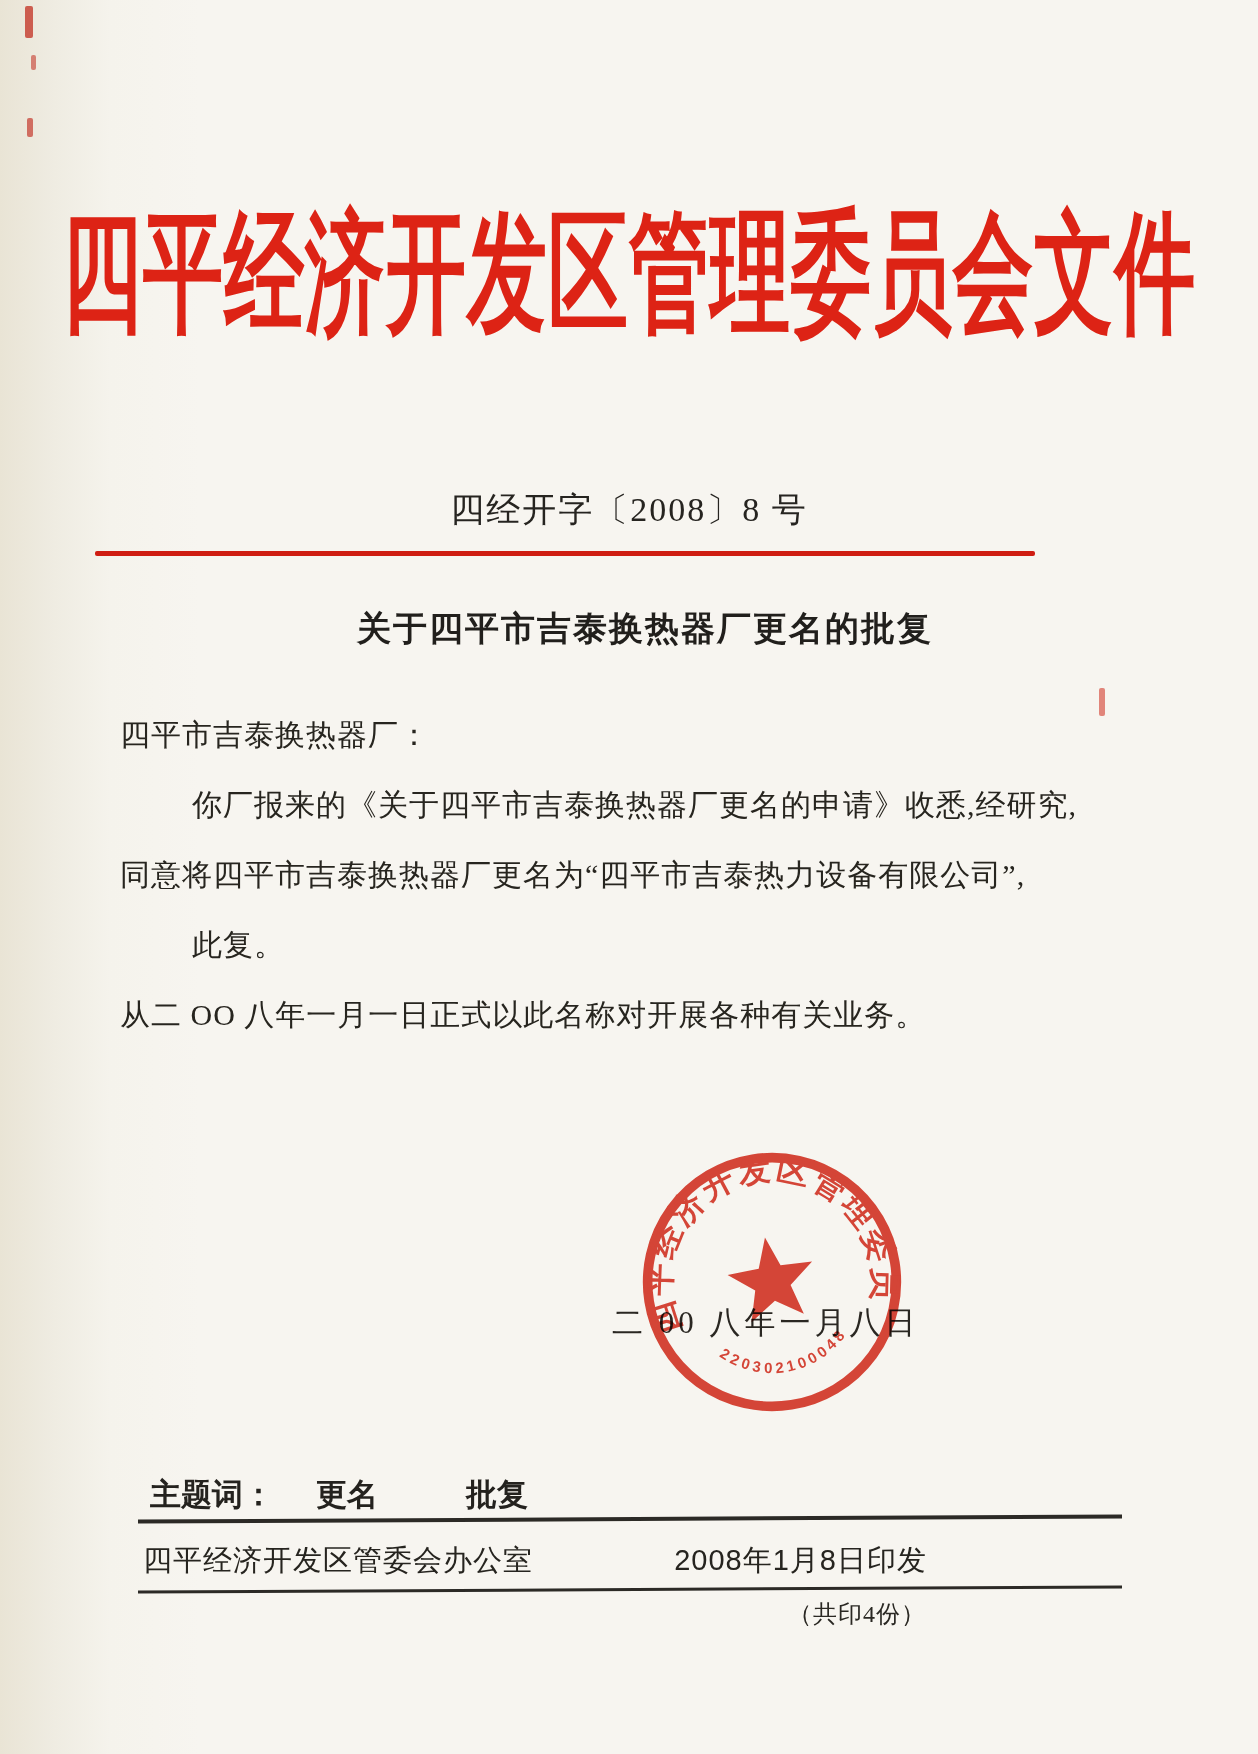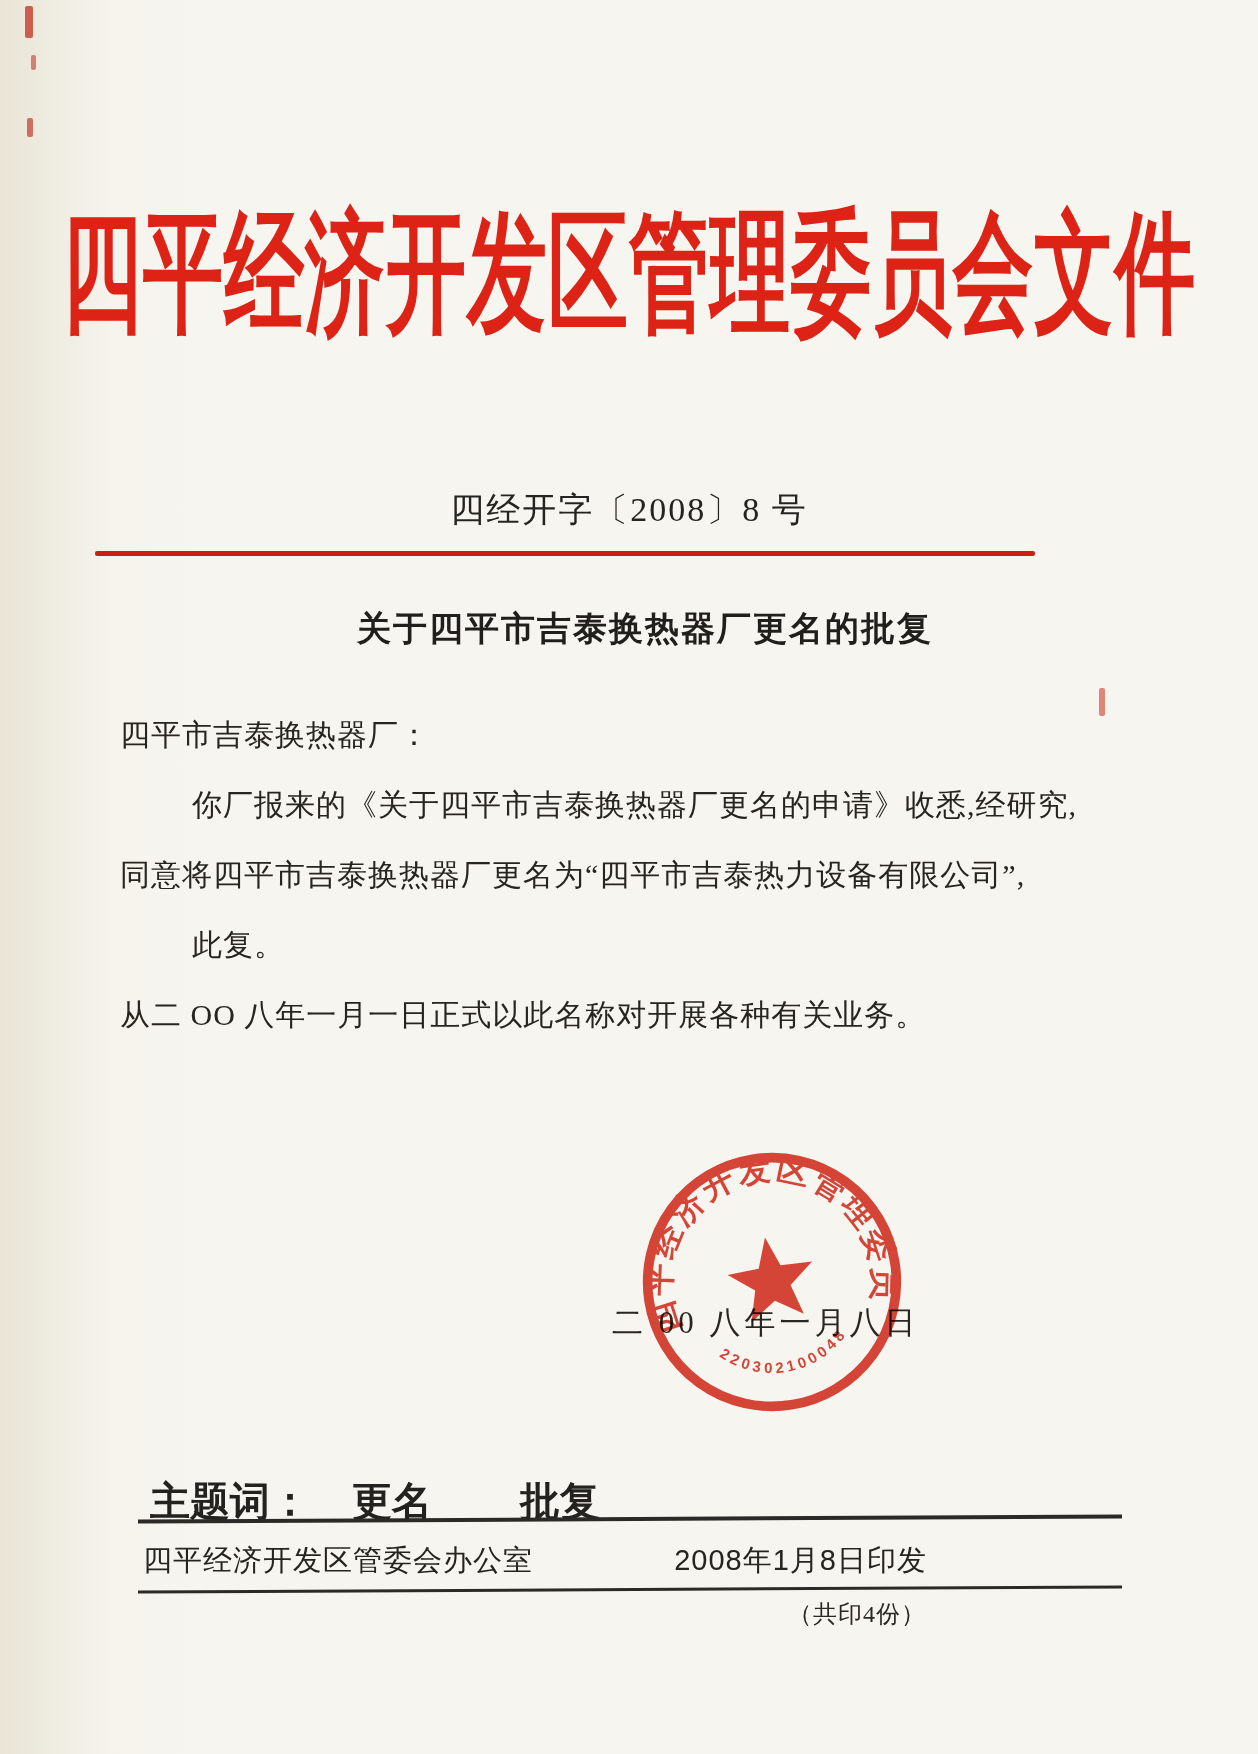--- a/index.html
+++ b/index.html
@@ -90,21 +90,21 @@
     transform: rotate(-9deg);
     mix-blend-mode: multiply;
     opacity: 0.93;
   }
 
   .keywords-row {
     position: absolute;
     top: 1474px; left: 150px;
     font-family: "Liberation Sans", "DejaVu Sans", sans-serif;
     font-weight: bold;
-    font-size: 40px;
+    font-size: 31px;
     color: #24221e;
     white-space: nowrap;
   }
   .keywords-row .kw-label { margin-right: 42px; }
   .keywords-row .kw-item + .kw-item { margin-left: 88px; }
 
   .black-rule {
     position: absolute;
     left: 138px;
     width: 984px;

